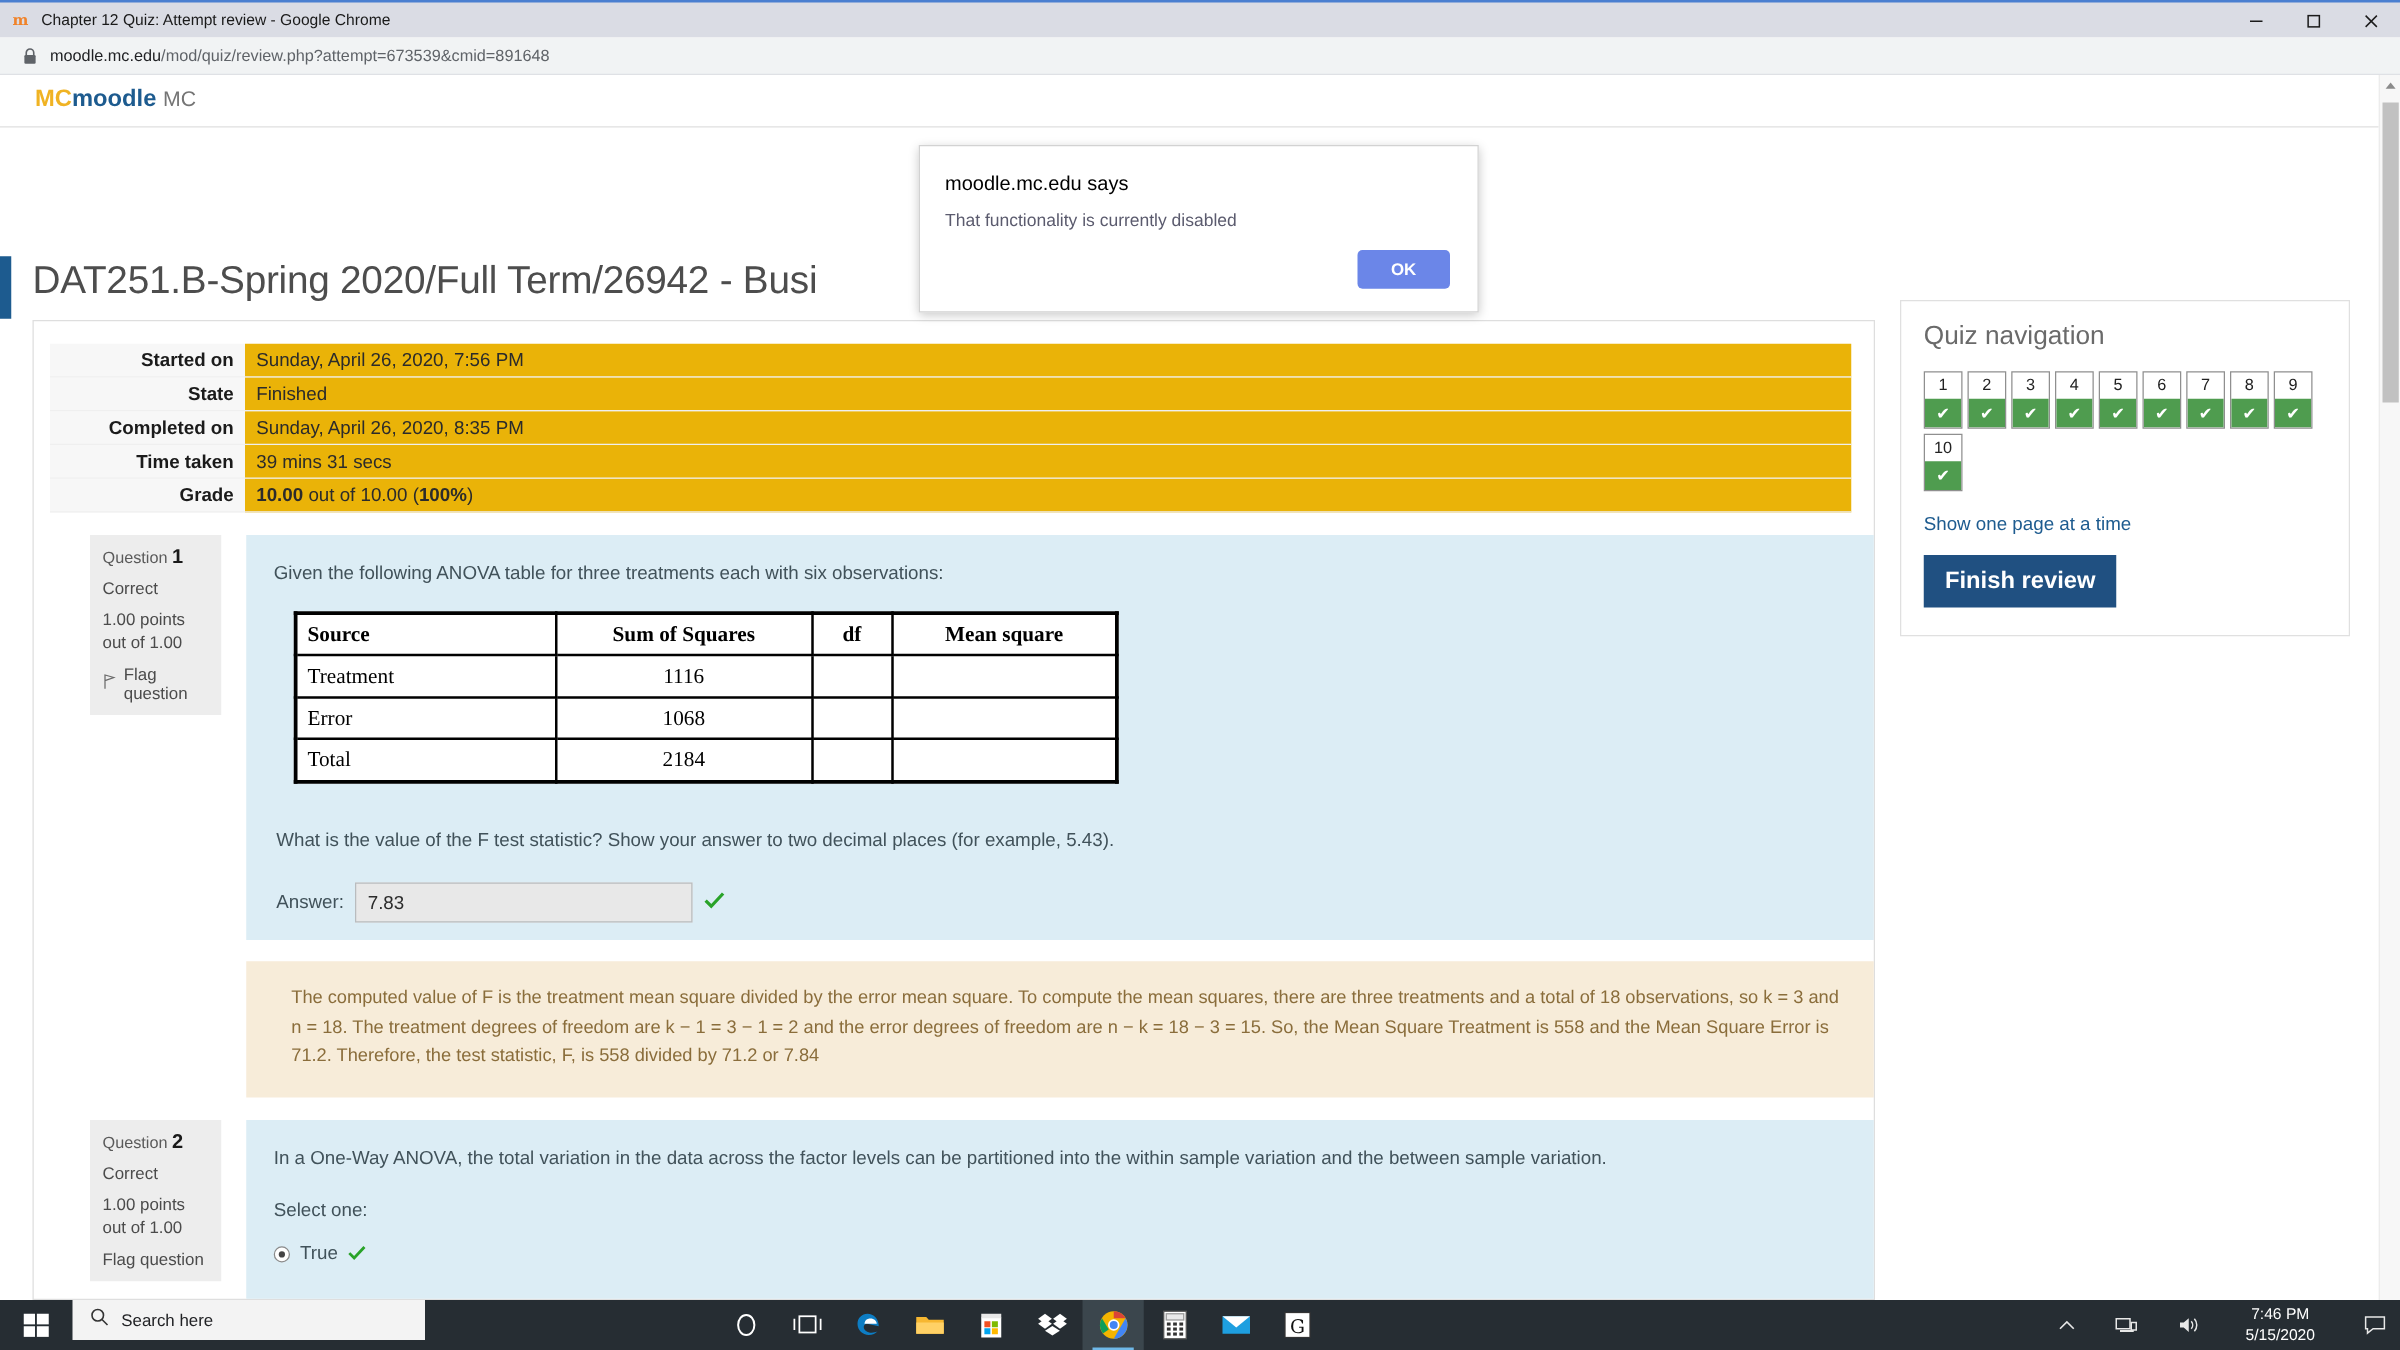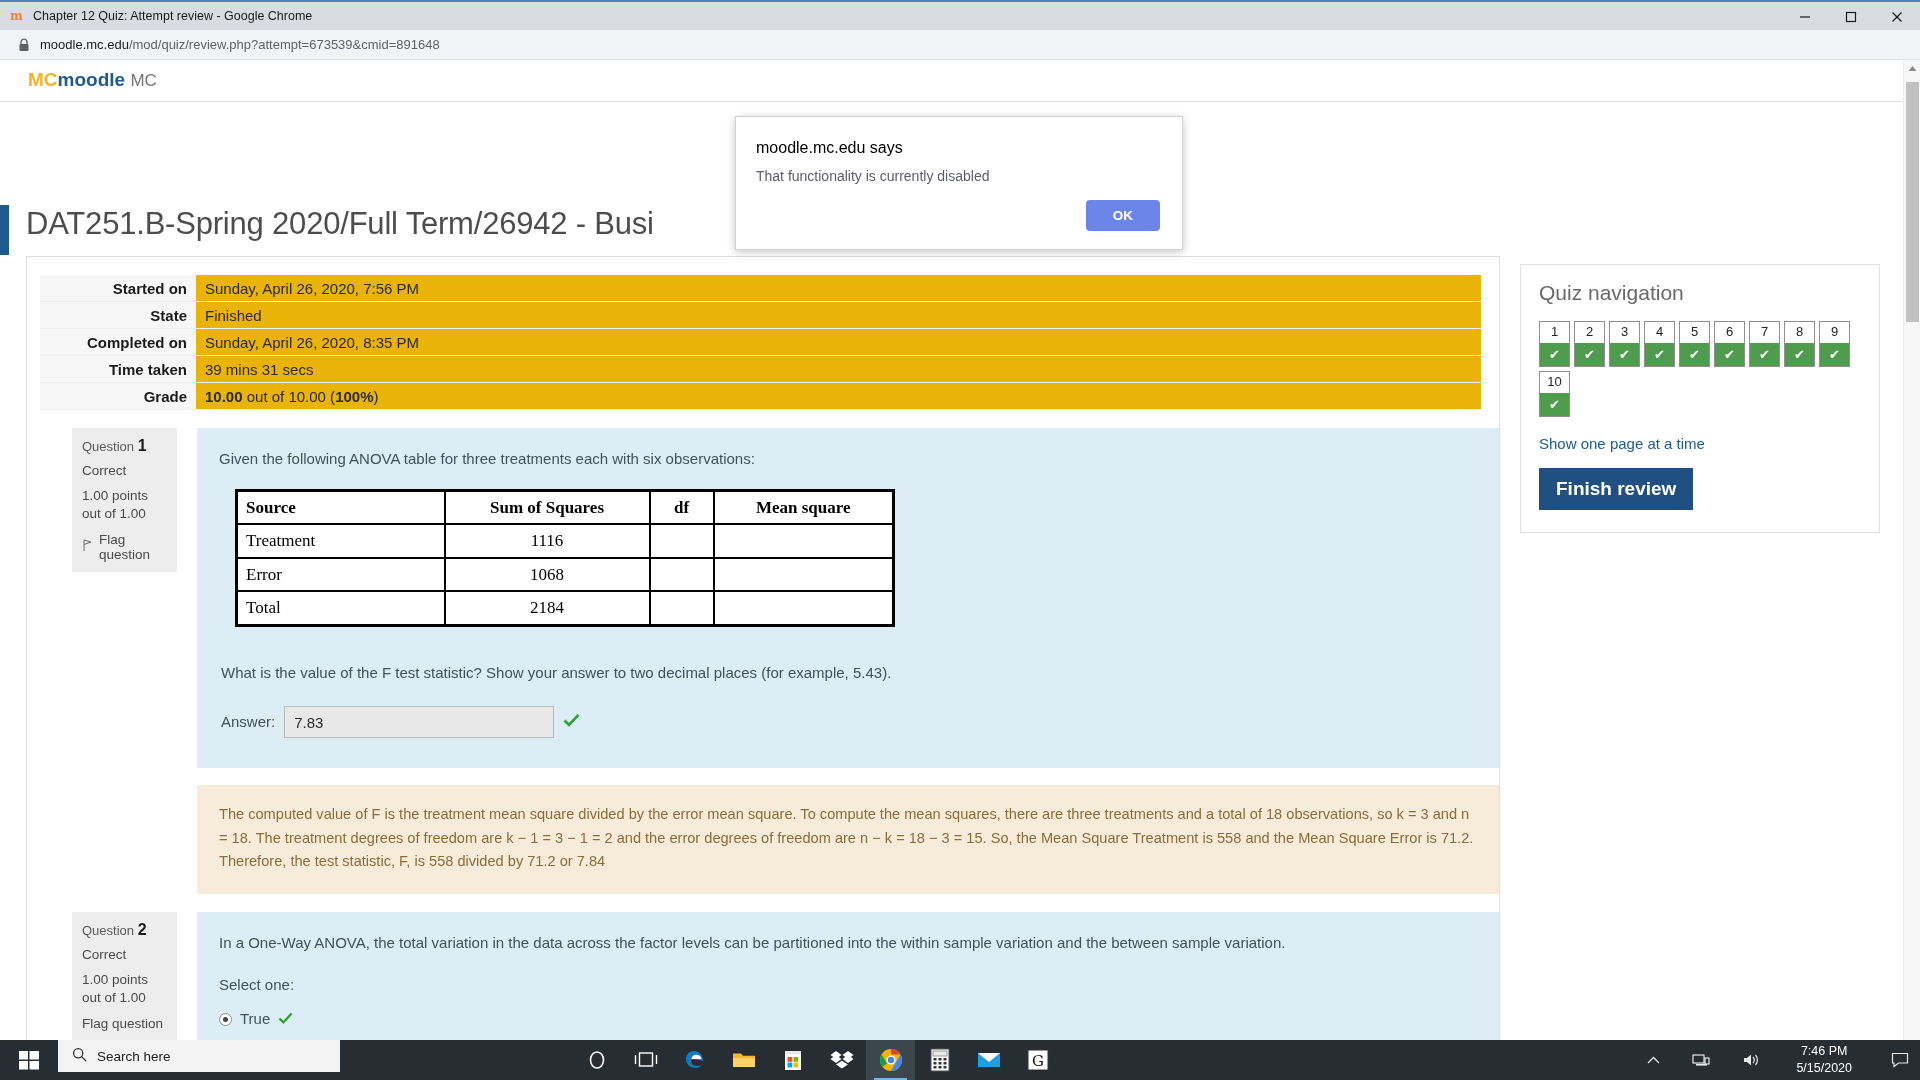--- a/index.html
+++ b/index.html
@@ -104,21 +104,21 @@
     position:absolute; left:45px; top:0; width:105px;
     background:#ededed; padding:9px 10px 10px 10px; color:#4b4b4b; font-size:13px;
   }
   .q-info .qnum { font-size:13px; color:#5a5a5a; margin-bottom:8px; }
   .q-info .qnum b { font-size:16px; color:#1a1a1a; font-weight:bold; }
   .q-info .state { margin-bottom:9px; font-size:13.5px; }
   .q-info .marks { margin-bottom:9px; line-height:1.35; font-size:13.5px; }
   .q-info .flag { display:flex; align-items:center; gap:6px; font-size:13.5px; }
 
   .q-body {
-    margin-left:170px; background:#dcedf5; padding:20px 22px 30px 22px;
+    margin-left:170px; background:#dcedf5; padding:20px 22px 14px 22px;
     color:#3e4b52; font-size:15px; line-height:1.5;
   }
   .q-text { margin:0 0 18px 0; color:#41525a; }
 
   table.anova {
     border-collapse:collapse; margin:0 0 0 16px;
     font-family:"Liberation Serif", serif; background:#fff;
     border:3px solid #000;
   }
   table.anova td, table.anova th {
@@ -134,40 +134,40 @@
   .q-prompt { margin:35px 0 22px 2px; font-size:15px; color:#41525a; }
   .answer-row { display:flex; align-items:center; gap:9px; margin-left:2px; }
   .answer-label { font-size:15px; color:#41525a; }
   .answer-input {
     width:270px; height:32px; background:#e8e8e8; border:1px solid #b9bcbe;
     font-size:15px; color:#2b2b2b; padding:4px 9px; font-family:"Liberation Sans", sans-serif;
   }
   .tick { color:#2aa12a; font-size:18px; line-height:1; }
 
   .feedback {
-    margin:17px 0 0 170px; background:#f7ecd9; padding:18px 22px 20px 22px;
+    margin:17px 0 0 170px; background:#f7ecd9; padding:18px 22px 20px 36px;
     color:#8a6d3b; font-size:14.6px; line-height:1.62;
   }
   .feedback .correct-line { margin-top:18px; }
 
   .opts { margin-top:20px; }
   .opts .sel-one { margin-bottom:11px; font-size:15px; color:#41525a; }
   .opt { display:flex; align-items:center; gap:8px; margin-bottom:11px; font-size:15px; color:#41525a; }
   .radio {
     width:13px; height:13px; border-radius:50%; border:1px solid #8a8a8a;
     background:#fff; display:inline-block; position:relative; flex:0 0 auto;
   }
   .radio.on::after {
     content:""; position:absolute; left:3px; top:3px; width:5px; height:5px;
     border-radius:50%; background:#444;
   }
 
   
   #navblock {
-    position:absolute; left:1520px; top:204px; width:360px;
+    position:absolute; left:1520px; top:180px; width:360px;
     background:#fff; border:1px solid #e0e0e0; padding:16px 18px 22px 18px;
   }
   #navblock h3 { margin:0 0 16px 0; font-weight:300; font-size:21px; color:#6a6a6a; }
   .qbuttons { display:flex; flex-wrap:wrap; gap:4px; width:330px; }
   .qbtn {
     width:31px; height:46px; border:1px solid #8f8f8f; background:#fff;
     display:flex; flex-direction:column; align-items:center; justify-content:flex-start;
     font-size:13px; color:#222; padding-top:2px; overflow:hidden;
   }
   .qbtn .qb-num { line-height:16px; }

